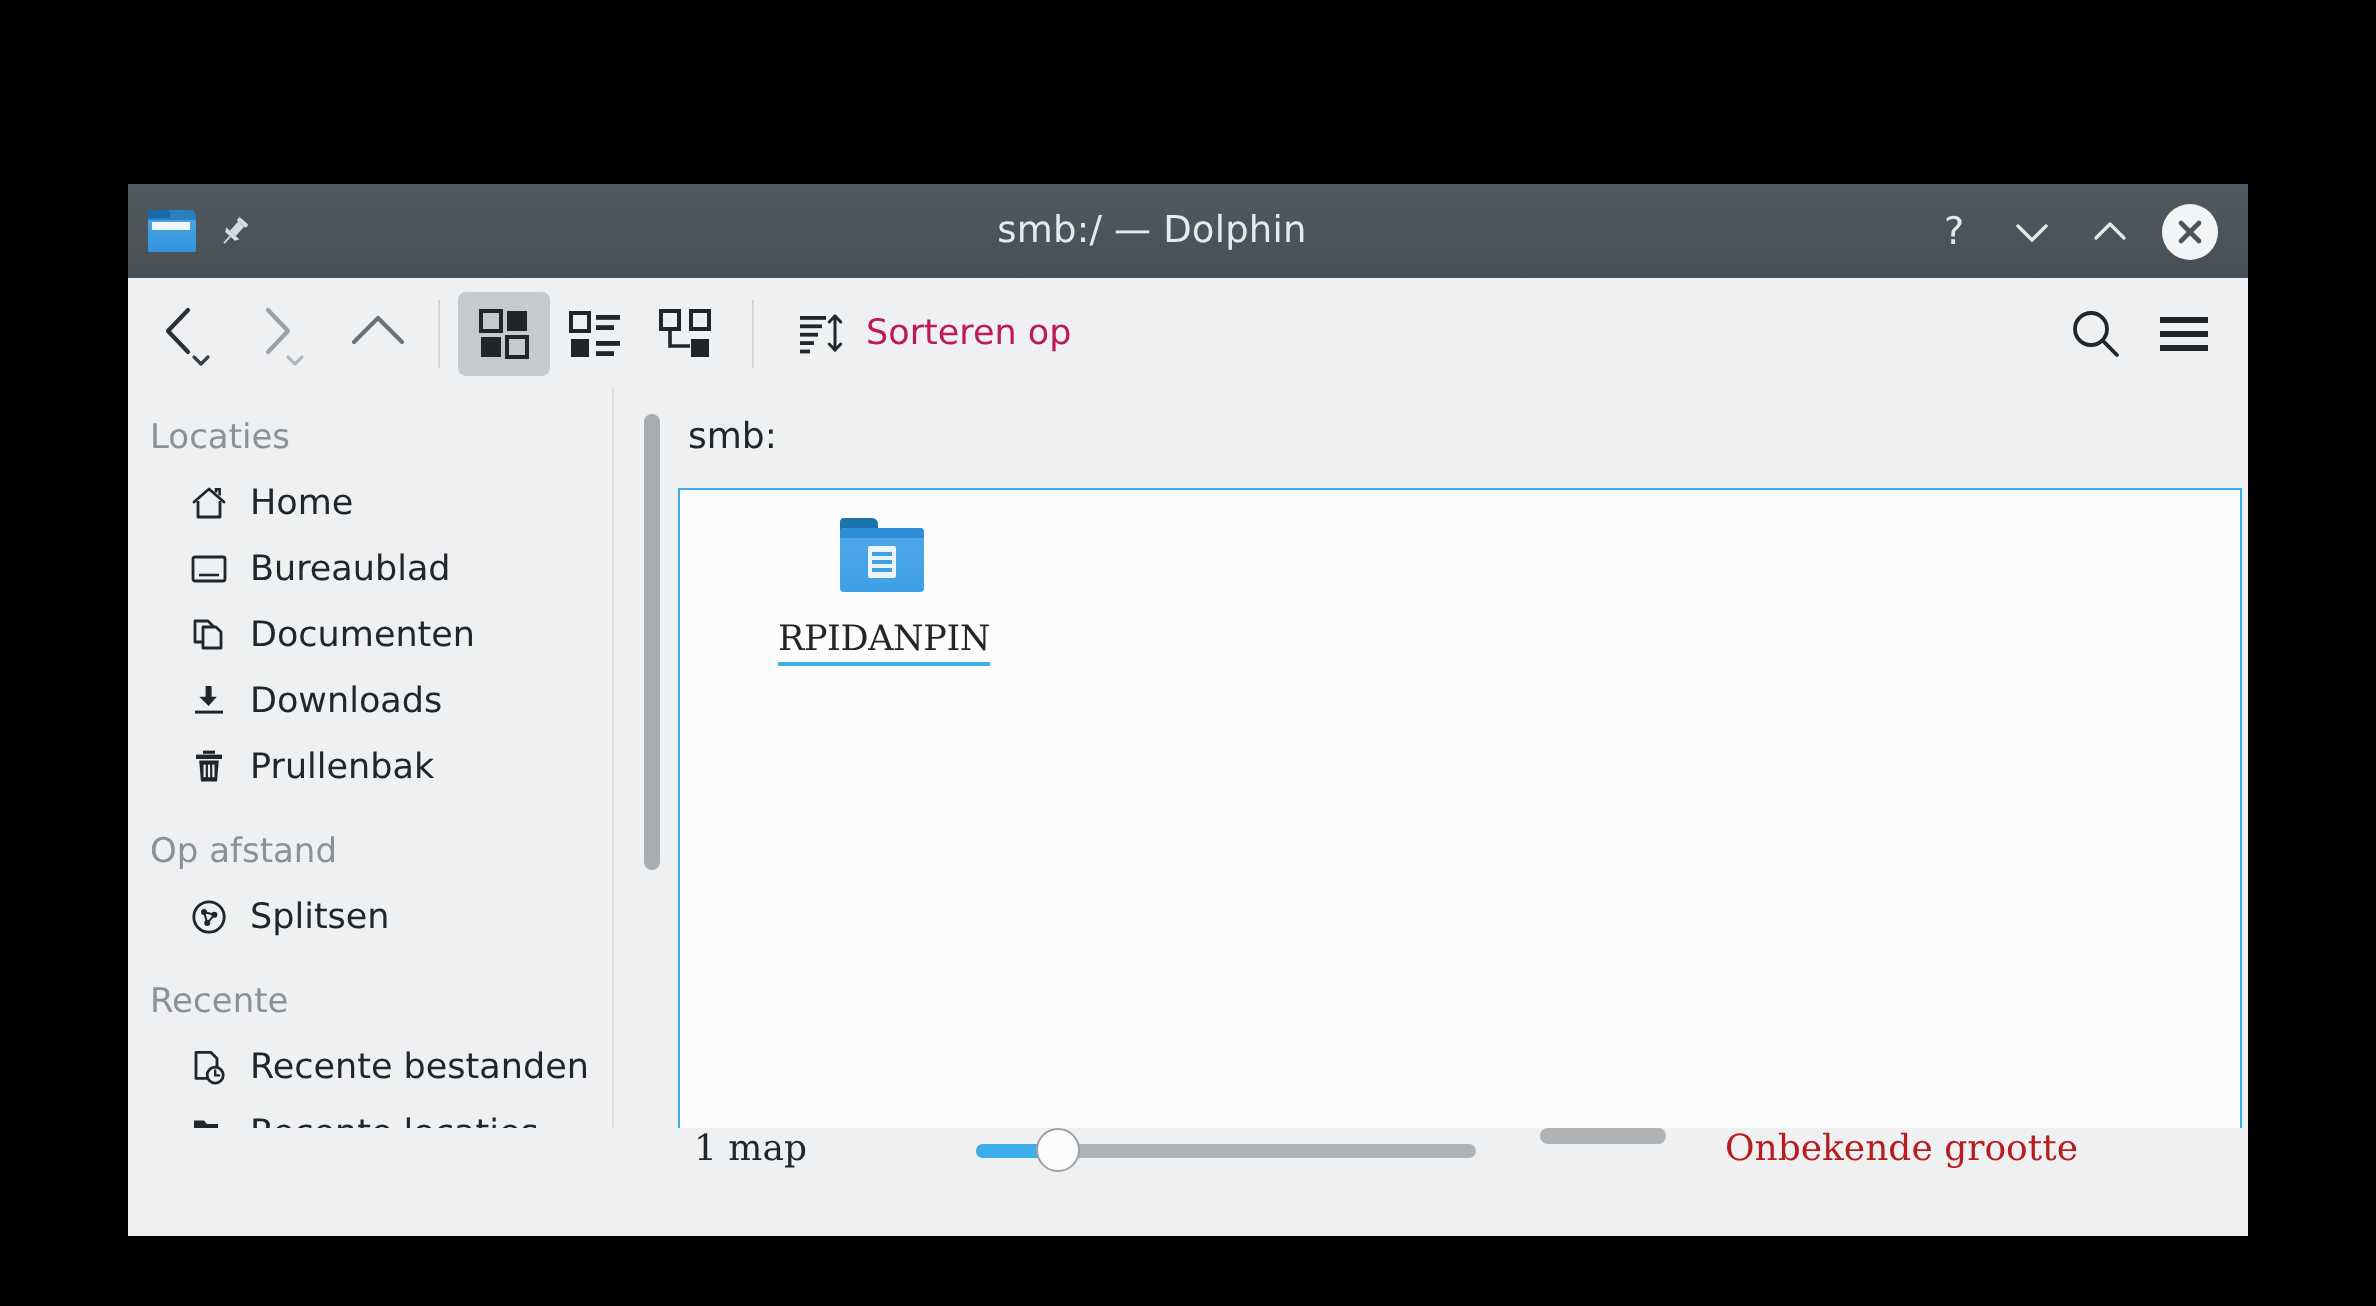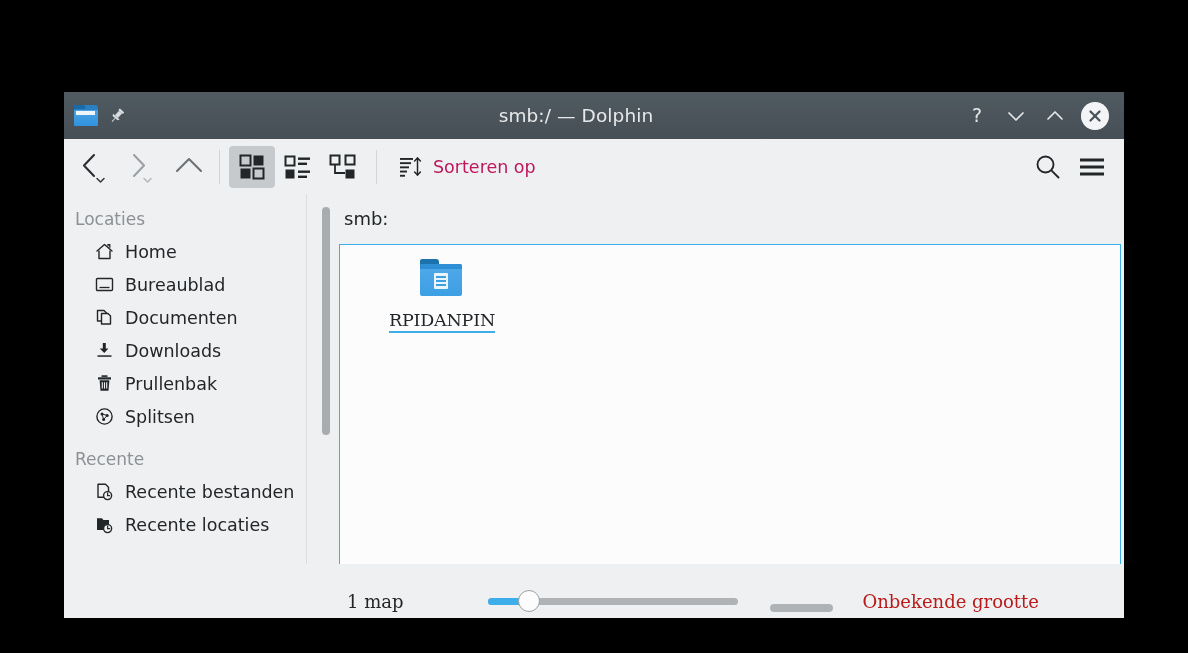--- a/index.html
+++ b/index.html
@@ -291,21 +291,21 @@
     width: 10px; height: 2px;
     background: #3d9fe4;
     display: block;
   }
 
   
   #statusbar {
     height: 48px;
     background: #eff0f1;
     display: flex;
-    align-items: flex-end;
+    align-items: flex-start;
     padding: 0 5px 0 0;
     position: relative;
     gap: 21px;
   }
   #status-count {
     font-size: 18px;
     color: #232629;
     padding-left: 283px;
     user-select: none;
     font-family: "DejaVu Serif", "Liberation Serif", serif;
@@ -570,20 +570,21 @@
               <g stroke="#eff0f1" stroke-width="1.1">
                 <line x1="7.3" y1="8.3" x2="7.3" y2="14.6"></line>
                 <line x1="9.5" y1="8.3" x2="9.5" y2="14.6"></line>
                 <line x1="11.7" y1="8.3" x2="11.7" y2="14.6"></line>
               </g>
             </svg>
           </span>
           <span>Prullenbak</span>
         </div>
 
+        <div class="side-heading" style="padding-top:16px">Op afstand</div>
 
         <div class="side-item">
           <span class="si-icon">
             <svg width="19" height="19" viewBox="0 0 19 19" style="display:block">
               <circle cx="9.5" cy="9.5" r="7.6" fill="none" stroke="#232629" stroke-width="1.4"></circle>
               <circle cx="7" cy="7" r="1.5" fill="#232629"></circle>
               <circle cx="12.2" cy="8.4" r="1.5" fill="#232629"></circle>
               <circle cx="8.6" cy="12.5" r="1.5" fill="#232629"></circle>
               <g stroke="#232629" stroke-width="1">
                 <line x1="7" y1="7" x2="12.2" y2="8.4"></line>

